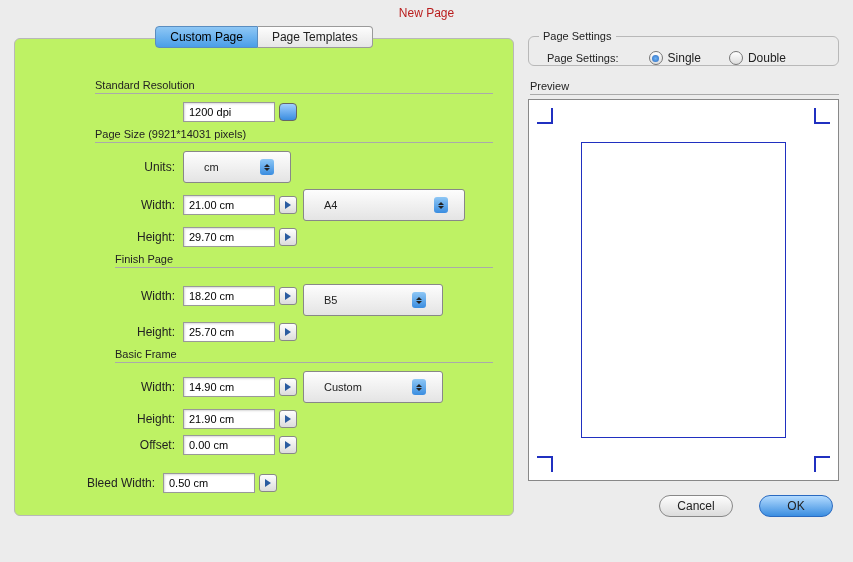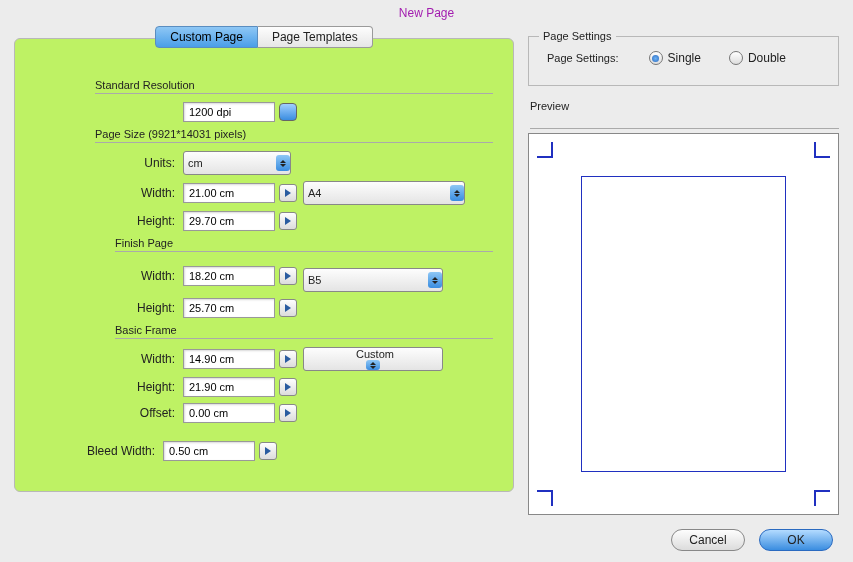--- a/index.html
+++ b/index.html
@@ -1,59 +1,59 @@
 <!DOCTYPE html>
 <html><head>
 <meta charset="utf-8">
 <style>
 * { box-sizing: border-box; margin: 0; padding: 0; font-family: "Lucida Grande", Arial, sans-serif; font-size: 12px; }
 body { background: #ececec; width: 853px; height: 562px; position: relative; color: #222; }
-.titlebar { text-align: center; padding: 6px 0; font-size: 12px; color: #a21caf; }
+.titlebar { text-align: center; padding: 6px 0; font-size: 12px; color: #b91c1c; }
 .content { display: flex; padding: 0 14px; gap: 14px; }
 .left-col { width: 500px; }
 .right-col { flex: 1; }
 .tabbar { display: flex; justify-content: center; margin-bottom: -10px; position: relative; z-index: 2; }
 .tab { padding: 3px 14px; border: 1px solid #9a9a9a; background: linear-gradient(#fdfdfd,#e6e6e6); cursor: pointer; }
 .tab:first-child { border-radius: 4px 0 0 4px; }
 .tab:last-child { border-radius: 0 4px 4px 0; border-left: none; }
 .tab.active { background: linear-gradient(#8ec7f5,#4a9ee8); color: #000; border-color: #5a8dc0; }
 .panel { border: 1px solid #b8b8b8; border-radius: 6px; background: #bef264; padding: 26px 20px 16px 20px; min-height: 454px; }
 .section-label { font-size: 11px; color: #222; border-bottom: 1px solid #aaa; padding-bottom: 2px; margin-bottom: 8px; }
 .section-label.indent { margin-left: 16px; }
 .row { display: flex; align-items: center; margin-bottom: 6px; }
 .row-label { width: 148px; text-align: right; padding-right: 8px; font-size: 12px; }
 .text-input { width: 92px; height: 20px; border: 1px solid #999; background: #fff; padding: 0 5px; font-size: 11px; box-shadow: inset 1px 1px 2px rgba(0,0,0,0.15); }
 .stepper { width: 18px; height: 18px; border: 1px solid #666; border-radius: 4px; background: linear-gradient(#a0cfff,#3a8de0); margin-left: 4px; display: flex; flex-direction: column; cursor: pointer; }
 .stepper::before, .stepper::after { content: ""; flex:1; }
 .arrow-btn { width: 18px; height: 18px; border: 1px solid #888; border-radius: 3px; background: linear-gradient(#fefefe,#dcdcdc); margin-left: 4px; display:flex; align-items:center; justify-content:center; cursor:pointer; }
 .arrow-btn svg { width: 6px; height: 8px; }
-.dropdown { height: 24px; border: 1px solid #888; border-radius: 3px; background: linear-gradient(#fdfdfd,#e4e4e4); margin-left: 6px; display:flex; align-items:center; padding: 0 0; cursor:pointer; position:relative; }
+.dropdown { height: 32px; border: 1px solid #888; border-radius: 3px; background: linear-gradient(#fdfdfd,#e4e4e4); margin-left: 6px; display:flex; align-items:center; padding: 0 16px; cursor:pointer; position:relative; }
 .dropdown .dd-text { flex:1; font-size:11px; padding-left:4px; }
 .dropdown .dd-arrow { width:14px; height:16px; border-radius:3px; background: linear-gradient(#8ec7f5,#3a8de0); display:flex; flex-direction:column; align-items:center; justify-content:center; }
 .dd-arrow::before { content:""; border-left:3px solid transparent; border-right:3px solid transparent; border-bottom:3px solid #222; margin-bottom:1px;}
 .dd-arrow::after { content:""; border-left:3px solid transparent; border-right:3px solid transparent; border-top:3px solid #222;}
 .checkbox-row { display:flex; align-items:center; margin: 4px 0 6px 70px; }
 .chk { width:14px; height:14px; border:1px solid #777; border-radius:3px; background:linear-gradient(#fff,#ddd); margin-right:6px; display:flex; align-items:center; justify-content:center; cursor:pointer;}
 .chk.checked::after { content:"✓"; font-size:11px; color:#2a6ac0; font-weight:bold; line-height:1; }
-.right-panel { border:1px solid #b8b8b8; border-radius:0; padding: 10px 14px 20px 14px; margin-top: 0; }
+.right-panel { border:1px solid #b8b8b8; border-radius:6px; padding: 10px 14px 0 14px; margin-top: 0; }
 .right-title { position:relative; top:-18px; left: -4px; background:#ececec; display:inline-block; padding:0 4px; font-size:11px; }
 .radio-row { display:flex; align-items:center; gap: 28px; margin-top:-10px; padding-left:4px;}
 .radio-label { font-size:11px; margin-right:2px; }
 .radio { display:flex; align-items:center; cursor:pointer; }
 .radio-circle { width:14px; height:14px; border:1px solid #777; border-radius:50%; background:linear-gradient(#fff,#ddd); margin-right:5px; display:flex; align-items:center; justify-content:center;}
 .radio.selected .radio-circle::after { content:""; width:7px; height:7px; border-radius:50%; background: radial-gradient(#6cb2f5,#2a6ac0);}
-.preview-label { font-size:11px; margin: 14px 0 4px 2px; border-bottom:1px solid #aaa; padding-bottom:16px;}
+.preview-label { font-size:11px; margin: 14px 0 4px 2px; border-bottom:1px solid #aaa; padding-bottom:2px;}
 .preview-box { border:1px solid #888; background:#fff; height:382px; position:relative; }
 .crop { position:absolute; width:16px; height:16px; }
 .crop.tl { top:8px; left:8px; border-right:2px solid #2030c0; border-bottom:2px solid #2030c0;}
 .crop.tr { top:8px; right:8px; border-left:2px solid #2030c0; border-bottom:2px solid #2030c0;}
 .crop.bl { bottom:8px; left:8px; border-right:2px solid #2030c0; border-top:2px solid #2030c0;}
 .crop.br { bottom:8px; right:8px; border-left:2px solid #2030c0; border-top:2px solid #2030c0;}
 .inner-frame { position:absolute; border:1px solid #2030c0; left:52px; right:52px; top:42px; bottom:42px;}
-.button-row { display:flex; justify-content:flex-end; gap:14px; margin-top:14px; padding-right:6px;}
+.button-row { display:flex; justify-content:flex-end; gap:26px; margin-top:14px; padding-right:6px;}
 .btn { min-width:74px; height:22px; border:1px solid #888; border-radius:11px; background:linear-gradient(#fdfdfd,#dcdcdc); cursor:pointer; font-size:12px; display:flex; align-items:center; justify-content:center;}
 .btn.primary { background:linear-gradient(#b3dbff,#3a8de0); border-color:#2a6ac0; }
 .gap-above { margin-top: 14px; }
 .gap-above-lg { margin-top: 18px; }
 </style>
 </head>
 <body>
 
 <div class="titlebar">New Page</div>
 
@@ -130,21 +130,21 @@
 
       <div class="section-label indent" style="margin-left:80px;">Basic Frame</div>
       <div class="row">
         <div class="row-label">Width:</div>
         <input class="text-input" value="14.90 cm" style="">
         <div class="arrow-btn">
             <svg viewBox="0 0 6 8">
               <polygon points="0,0 6,4 0,8" fill="#2a5ca0"></polygon>
             </svg>
           </div>
-        <div class="dropdown" style="width:140px;flex-direction:column;">
+        <div class="dropdown" style="width:140px;">
           <span class="dd-text">Custom</span>
             <span class="dd-arrow"></span>
         </div>
       </div>
       <div class="row">
         <div class="row-label">Height:</div>
         <input class="text-input" value="21.90 cm" style="">
         <div class="arrow-btn">
             <svg viewBox="0 0 6 8">
               <polygon points="0,0 6,4 0,8" fill="#2a5ca0"></polygon>

